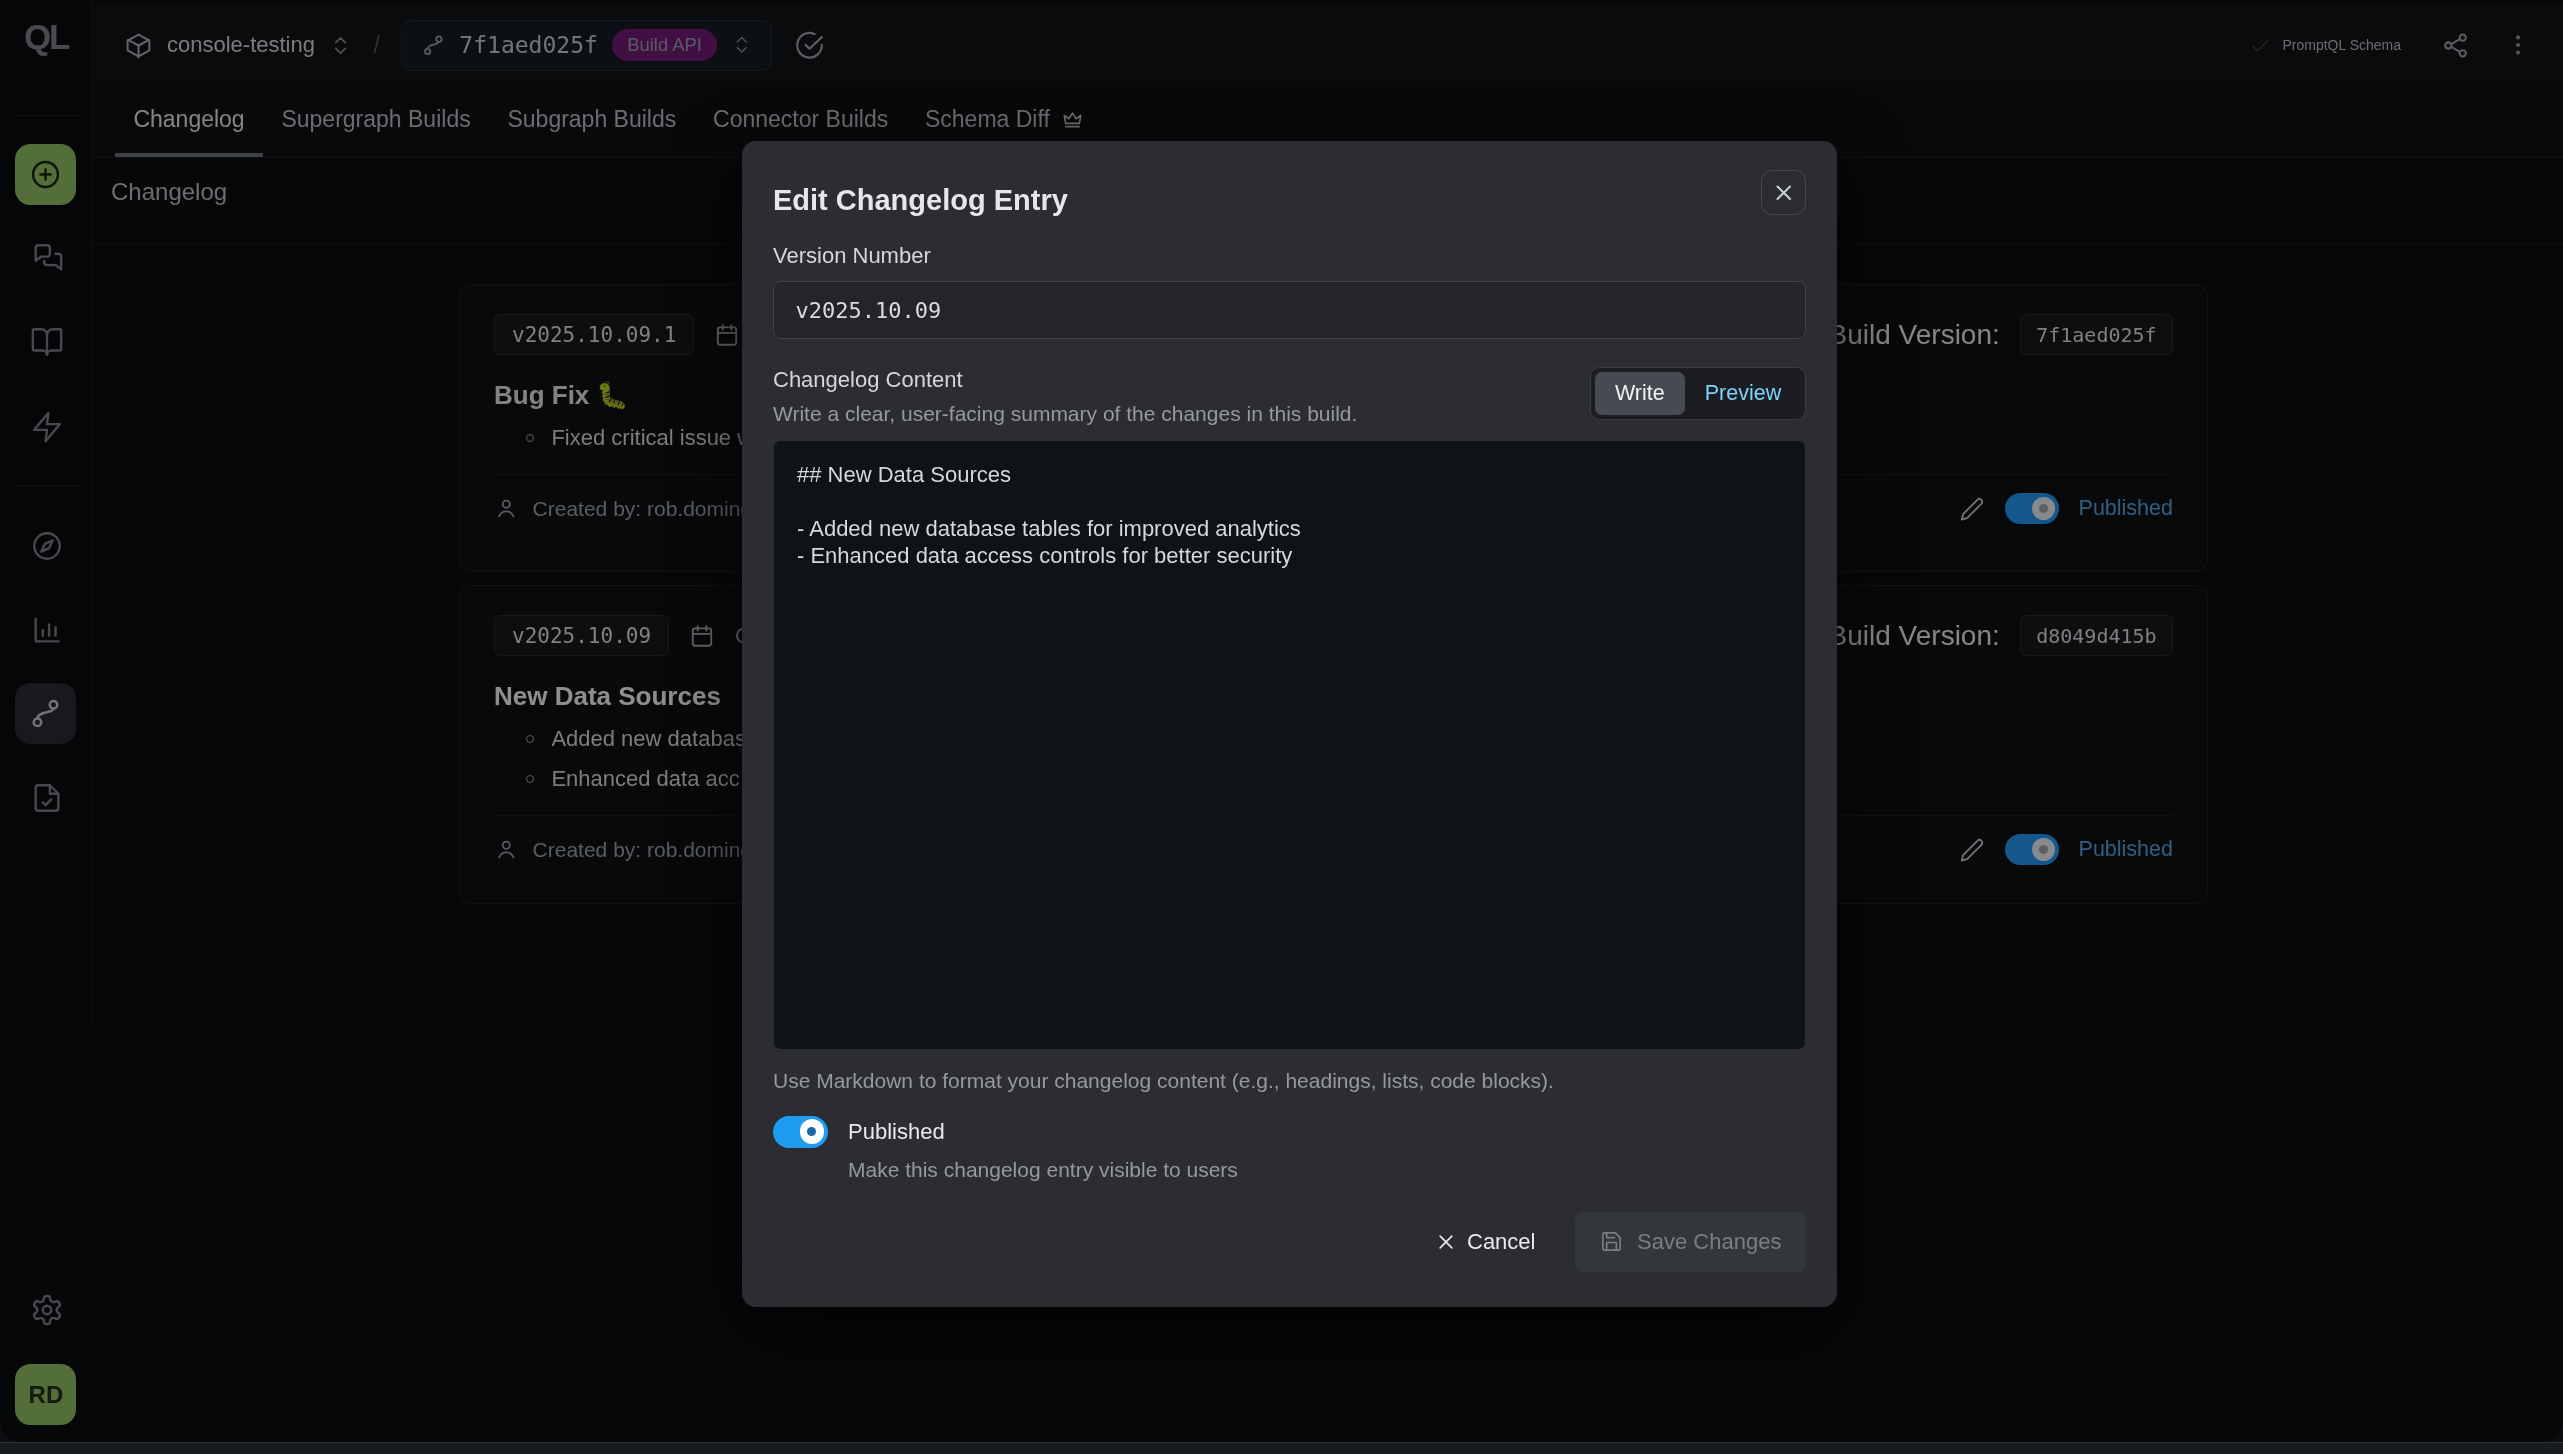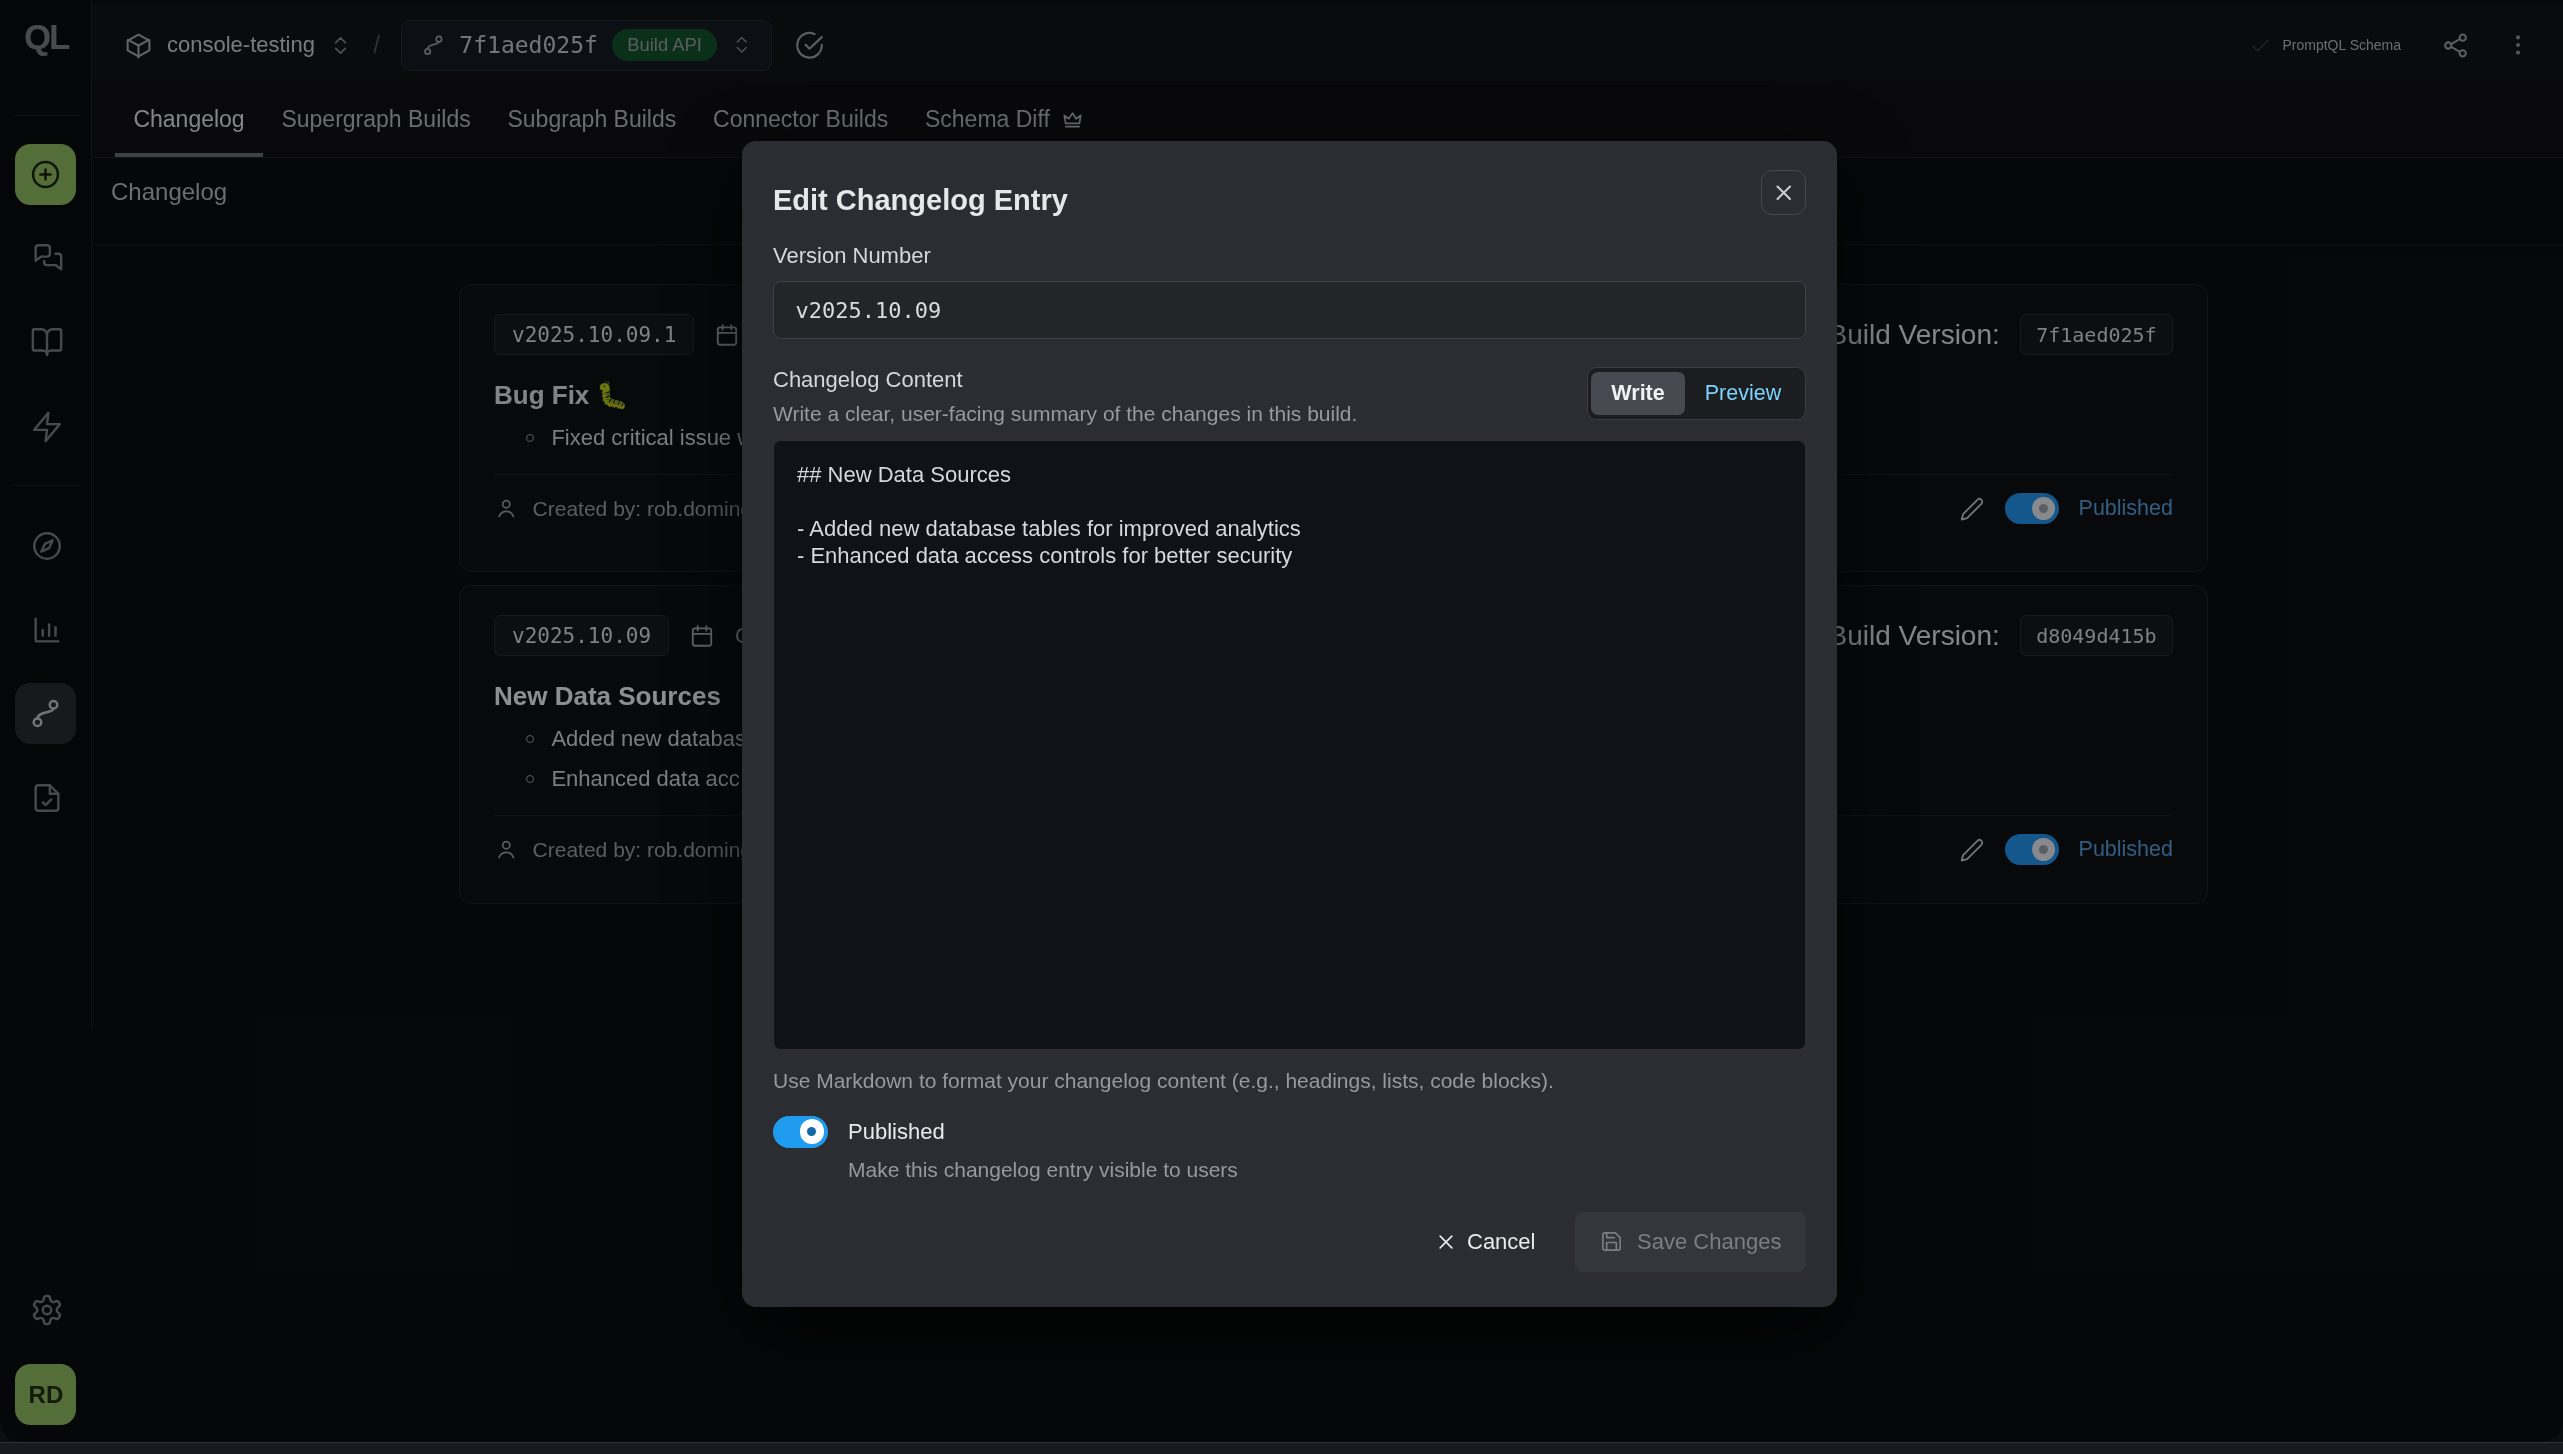--- a/index.html
+++ b/index.html
@@ -22,21 +22,21 @@
   .side-btn.activebg { background:#2a2c31; color:#c6c9cd; }
   .avatar { position:absolute; left:15.4px; top:1364px; width:61px; height:61px; border-radius:15.4px; background:#8fbe63; color:#232d15; font-weight:bold; font-size:24px; display:flex; align-items:center; justify-content:center; }
 
   
   .topbar { position:absolute; left:92px; top:5px; width:2471px; height:81px; background:#121318; border-bottom:0.8px solid #1e2025; display:flex; align-items:center; padding:0 32px; }
   .proj { display:flex; align-items:center; gap:14px; color:#a8acb2; }
   .proj-name { font-size:22px; color:#d2d5d9; font-weight:500; }
   .slash { color:#54575c; font-size:23px; margin:0 21.5px; }
   .branch-pill { height:51px; border-radius:9.2px; background:#161b24; border:0.8px solid #252c38; display:flex; align-items:center; gap:14px; padding:0 18.4px; }
   .branch-hash { font-family:"DejaVu Sans Mono", monospace; font-size:23px; color:#c6cad0; }
-  .build-api { background:#14532d; border-radius:767px; padding:5.4px 15.4px; font-size:18.4px; color:#9aa0a6; }
+  .build-api { background:#701a75; border-radius:767px; padding:5.4px 15.4px; font-size:18.4px; color:#9aa0a6; }
   .spacer { flex:1; }
   .schema-label { font-size:14px; color:#b9bdc2; margin-left:10.8px; }
   .faint { color:#3a3d42; }
   .top-icon { color:#9da1a7; display:flex; align-items:center; }
 
   
   .tabbar { position:absolute; left:92px; top:81px; width:2471px; height:77px; background:#101114; border-bottom:0.8px solid #1d1f23; display:flex; align-items:stretch; padding-left:23px; }
   .tab { display:flex; align-items:center; gap:10.8px; padding:0 18.4px; font-size:23px; color:#b7bbc0; position:relative; }
   .tab.active { color:#e2e4e7; }
   .tab.active::after { content:""; position:absolute; left:0; right:0; bottom:0; height:3.8px; background:#6d7278; }
@@ -73,21 +73,21 @@
   .modal { position:absolute; left:742px; top:141px; width:1095px; height:1166px; background:#2b2d32; border-radius:14px; box-shadow:0 23px 69px rgba(0,0,0,0.65); z-index:20; padding:29px 31px; display:flex; flex-direction:column; }
   .modal-head { display:flex; align-items:flex-start; justify-content:space-between; }
   .modal-title { font-size:29px; font-weight:bold; color:#e6e7e9; padding-top:14px; }
   .close-btn { width:45px; height:45px; border-radius:10.8px; border:1.5px solid #46494f; background:transparent; color:#cdd0d3; display:flex; align-items:center; justify-content:center; }
   .fld-label { font-size:22px; color:#d5d7da; }
   .version-input { margin-top:12.3px; width:100%; height:58px; background:#232529; border:0.8px solid #3f4349; border-radius:7.7px; padding:0 21.5px; font-family:"DejaVu Sans Mono", monospace; font-size:22px; color:#d9dbde; outline:none; }
   .content-row { margin-top:28px; display:flex; align-items:flex-start; justify-content:space-between; }
   .content-hint { margin-top:9px; font-size:21px; color:#96999f; }
   .seg { background:#1b1d21; border:0.8px solid #3a3d43; border-radius:9.2px; padding:3.8px; display:flex; align-items:center; }
   .seg-btn { font-size:21.5px; padding:9.2px 20px; border-radius:7px; color:#7dd3fc; }
-  .seg-btn.active { background:#474a50; color:#f1f2f3; font-weight:700; }
+  .seg-btn.active { background:#474a50; color:#f1f2f3; font-weight:400; }
   .md-area { margin-top:14px; width:100%; height:610px; background:#0f1217; border:0.8px solid #2c3036; border-radius:7.7px; padding:20px 23px; font-family:"Liberation Sans", sans-serif; font-size:22px; line-height:1.23; color:#d6d8db; resize:none; outline:none; }
   .md-hint { margin-top:18.4px; font-size:21px; color:#96999f; }
   .pub-row { margin-top:23px; display:flex; align-items:center; gap:20px; }
   .big-toggle { width:55px; height:32px; border-radius:767px; background:#1f9bf0; position:relative; flex:none; }
   .big-toggle .knob { position:absolute; right:3.8px; top:3.8px; width:24.6px; height:24.6px; border-radius:50%; background:#fff; }
   .big-toggle .knob::after { content:""; position:absolute; left:7.7px; top:7.7px; width:9.2px; height:9.2px; border-radius:50%; background:#1668a8; }
   .pub-label { font-size:22px; color:#e8eaec; }
   .pub-hint { margin-left:75px; margin-top:10.8px; font-size:21px; color:#96999f; }
   .modal-footer { margin-top:auto; display:flex; align-items:center; justify-content:flex-end; gap:23px; padding-bottom:6.1px; }
   .cancel-btn { display:flex; align-items:center; gap:11px; color:#e9ebed; font-size:22px; padding:14px 17px; background:transparent; border:none; }

